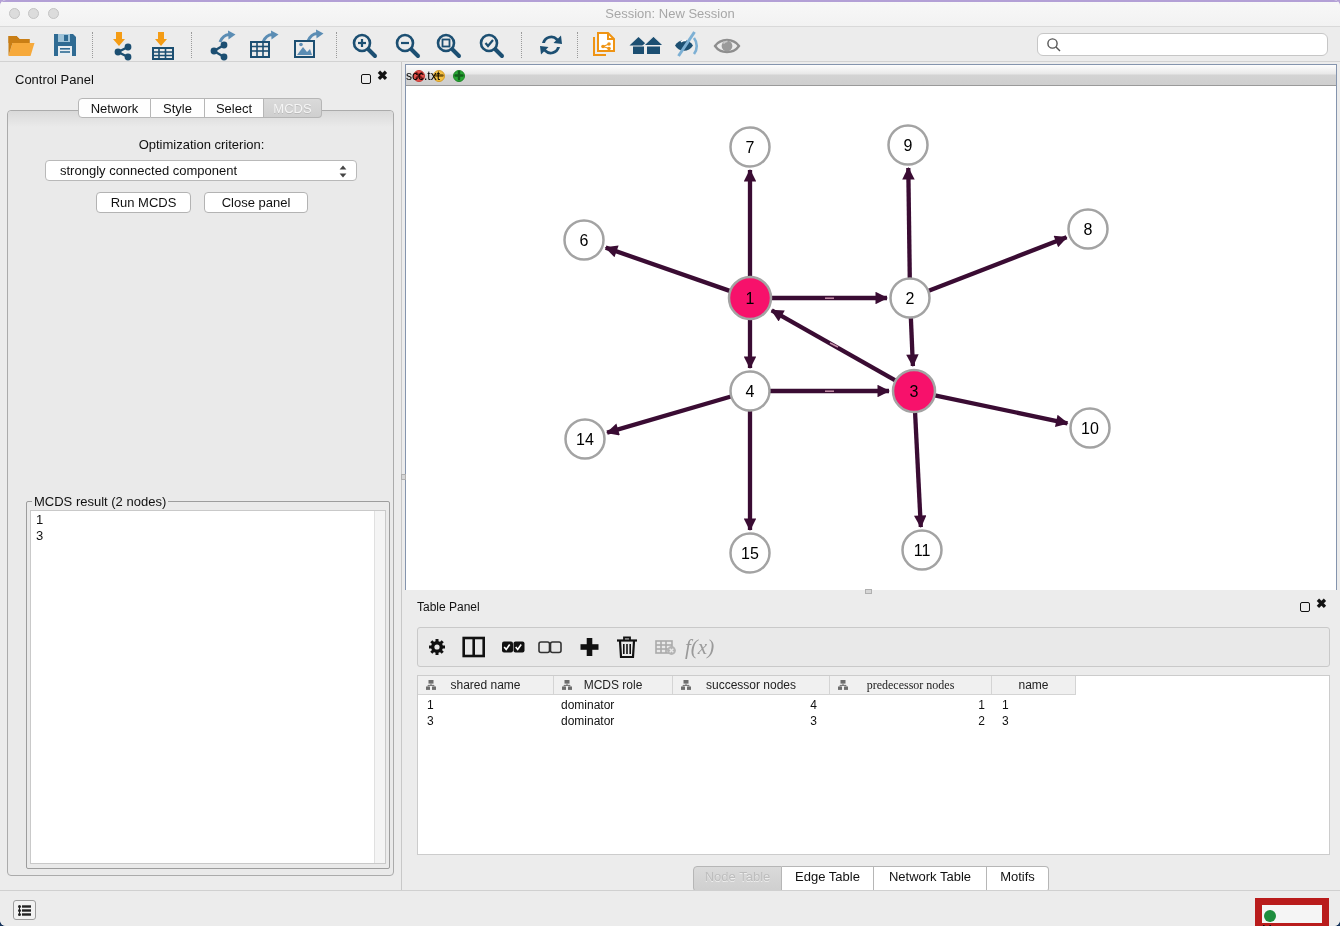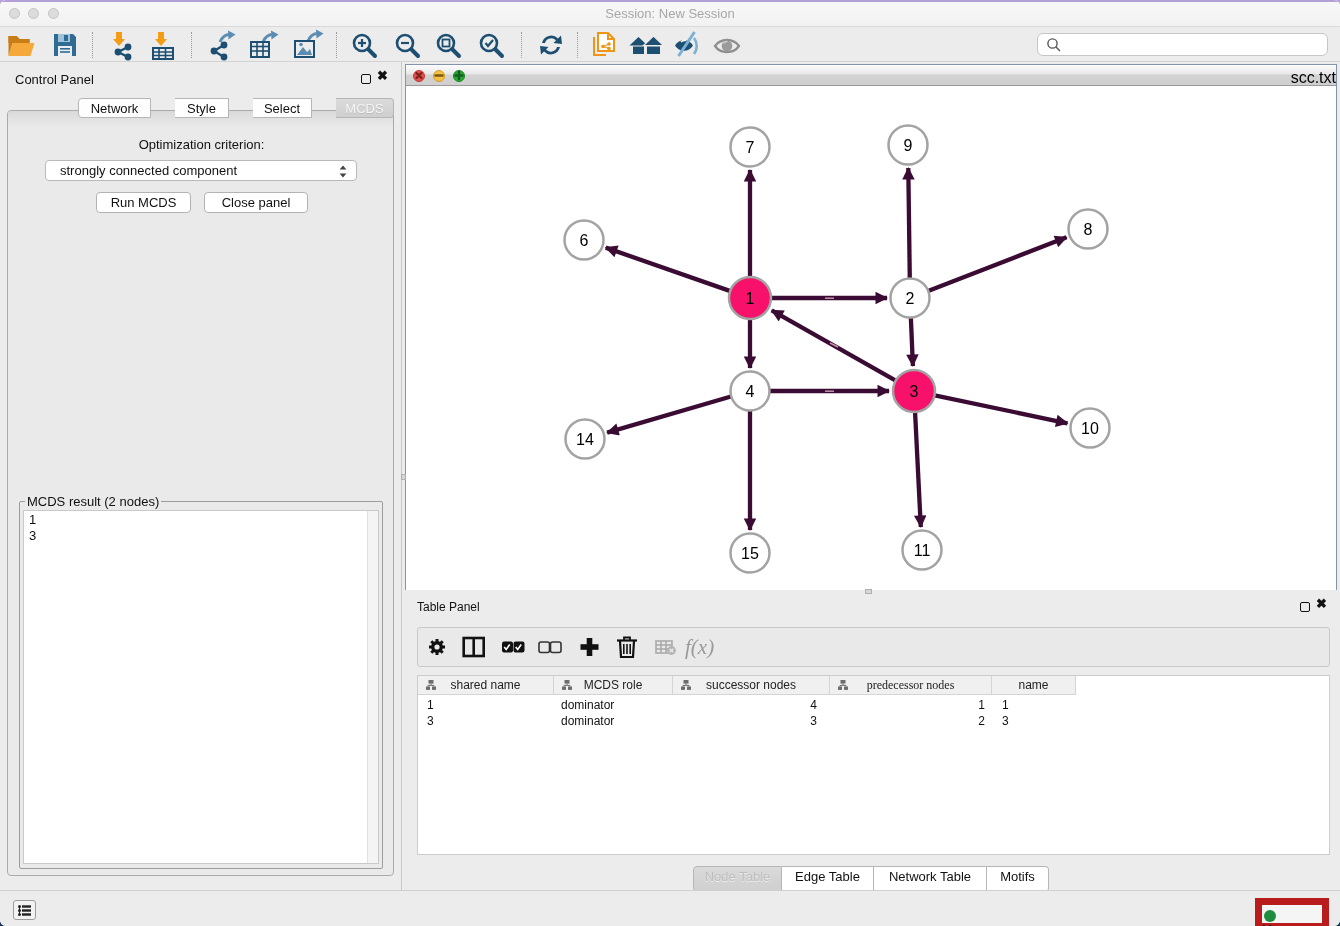--- a/index.html
+++ b/index.html
@@ -12,39 +12,39 @@
 #titletext { position:absolute; top:6px; left:0; width:1340px; text-align:center; font-size:13px; color:#a7a7a7; }
 
 #toolbar { position:absolute; left:0; top:28px; width:1340px; height:34px; background:#ececec; border-bottom:1px solid #d2d2d2; }
 .tbsep { position:absolute; top:4px; height:26px; width:0; border-left:1px dotted #9a9a9a; }
 #searchbox { position:absolute; left:1037px; top:5px; width:291px; height:23px; background:#fff; border:1px solid #c6c6c6; border-radius:6px; }
 
 #cp { position:absolute; left:0; top:62px; width:402px; height:828px; background:#ececec; border-right:1px solid #c8c8c8; }
 #cp-title { position:absolute; left:15px; top:10px; font-size:13px; color:#111; }
 .float-btn { position:absolute; width:10px; height:10px; border:1.5px solid #111; border-radius:2px; background:transparent; }
 .close-x { position:absolute; font-size:13px; font-weight:bold; color:#111; }
-.tabs { position:absolute; display:flex; z-index:5;gap:24px; }
+.tabs { position:absolute; display:flex; z-index:5; }
 .tab { height:20px; line-height:19px; font-size:13px; text-align:center; background:#fefefe; border:1px solid #b6b6b6; border-left:none; color:#111; }
 .tab.first { border-left:1px solid #b6b6b6; border-radius:4px 0 0 4px; }
 .tab.sel { background:linear-gradient(180deg,#dadada,#cfcfcf); color:#f5f5f5; text-shadow:0 1px 0 #bbb; border-radius:0 4px 4px 0; }
 #cp-box { position:absolute; left:7px; top:48px; width:387px; height:766px; border:1px solid #ababab; border-radius:4px; background:#eaeaea; }
 #cp-box-top { position:absolute; left:0; top:0; width:100%; height:16px; background:linear-gradient(180deg,#d9d9d9,#eaeaea); border-radius:4px 4px 0 0; }
 #opt-label { position:absolute; left:0; top:26px; width:387px; text-align:center; font-size:13px; color:#111; }
 #dropdown { position:absolute; left:37px; top:49px; width:312px; height:21px; background:#fff; border:1px solid #b9b9b9; border-radius:4px; font-size:13px; color:#111; line-height:19px; padding-left:14px; }
 .btn { position:absolute; height:21px; background:#fff; border:1px solid #b3b3b3; border-radius:4px; font-size:13px; color:#111; text-align:center; line-height:19px; }
-#fieldset { position:absolute; left:11px; top:390px; width:364px; height:368px; border:1px solid #9d9d9d; border-radius:2px;padding-left:20px; }
+#fieldset { position:absolute; left:18px; top:390px; width:364px; height:368px; border:1px solid #9d9d9d; border-radius:2px;padding-left:20px; }
 #fs-legend { position:absolute; left:5px; top:-8px; font-size:13px; color:#111; background:#eaeaea; padding:0 2px; }
 #fs-inner { position:absolute; left:3px; top:8px; width:356px; height:354px; background:#fff; border:1px solid #c9c9c9; }
 #fs-scroll { position:absolute; right:0; top:0; width:11px; height:100%; background:#f4f4f4; border-left:1px solid #e0e0e0; }
 #fs-text { position:absolute; left:5px; top:1px; font-size:13px; color:#111; line-height:16px; }
 
 #netwin { position:absolute; left:405px; top:64px; width:932px; height:526px; border:1px solid #8494ad; background:#fff; }
 #netwin-title { position:absolute; left:0; top:0; width:100%; height:21px; background:linear-gradient(180deg,#fdfdfd 0%,#e8e8e8 45%,#d3d3d3 50%,#cfcfcf 100%); border-bottom:1px solid #9a9a9a; }
 .light { position:absolute; top:5px; width:12px; height:12px; border-radius:50%; }
-#netwin-text { position:absolute; top:4px; left:0; width:100%; text-align:right; font-size:16px; color:#000; }
+#netwin-text { position:absolute; top:4px; left:0; width:100%; text-align:left; font-size:12px; color:#000; }
 #canvas { position:absolute; left:0; top:22px; width:930px; height:503px; background:#fff; }
 
 #tp { position:absolute; left:403px; top:590px; width:937px; height:300px; background:#ececec; }
 #tp-title { position:absolute; left:14px; top:10px; font-size:12px; color:#111; }
 #tp-toolbar { position:absolute; left:14px; top:37px; width:913px; height:40px; background:#e9e9e9; border:1px solid #c9c9c9; border-radius:3px; }
 #tp-table { position:absolute; left:14px; top:85px; width:913px; height:180px; background:#fff; border:1px solid #cccccc; }
 .th { position:absolute; top:0; height:19px; background:#f0f0f0; border-right:1px solid #d4d4d4; border-bottom:1px solid #d4d4d4; font-size:12px; color:#222; text-align:center; line-height:19px; }
 .td { position:absolute; font-size:12px; color:#111; height:16px; line-height:16px; }
 .btab { height:26px; line-height:20px; font-size:13px; text-align:center; background:#fff; border:1px solid #b6b6b6; border-left:none; color:#111; position:absolute; top:0; }
 

